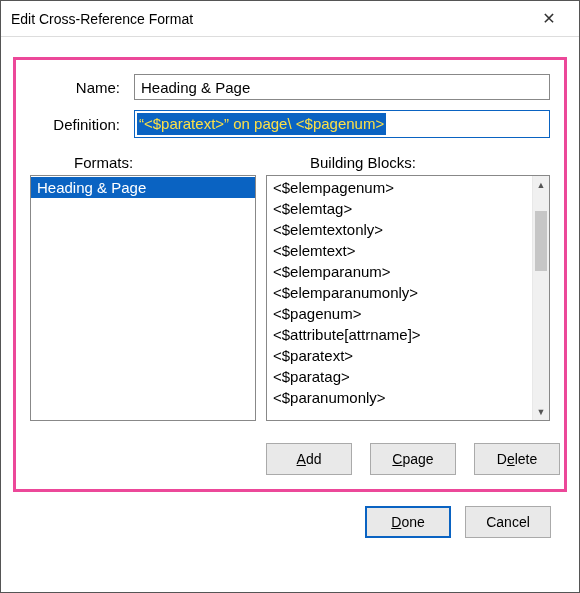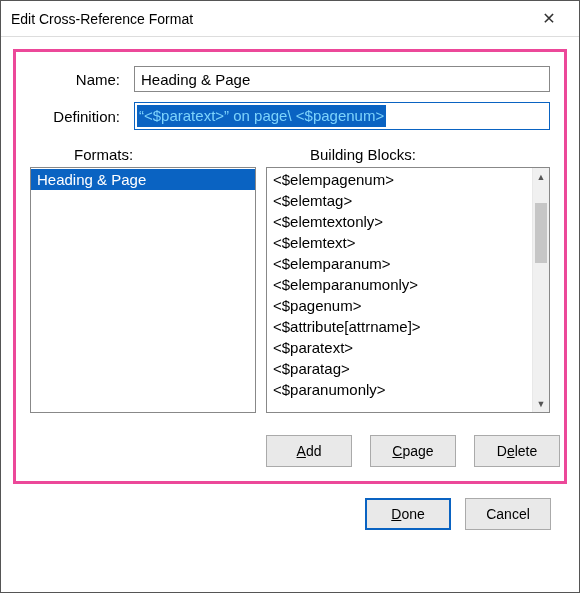--- a/index.html
+++ b/index.html
@@ -10,20 +10,21 @@
     background: #fff;
     color: #000;
   }
   .window {
     width: 580px;
     height: 593px;
     border: 1px solid #555;
     background: #fff;
     display: flex;
     flex-direction: column;
+    gap: 8px;
   }
   .titlebar {
     height: 36px;
     display: flex;
     align-items: center;
     padding: 0 10px;
     border-bottom: 1px solid #ddd;
   }
   .titlebar .title {
     flex: 1;
@@ -69,21 +70,21 @@
     font-family: inherit;
     background: #fff;
   }
   .def-wrap {
     flex: 1;
     border: 1px solid #0a63c2;
     padding: 2px;
   }
   .def-selected {
     background: #0a63c2;
-    color: #7dd3fc;
+    color: #fde047;
     display: inline-block;
     padding: 1px 2px;
     font-size: 15px;
     line-height: 20px;
   }
   .lists-row {
     display: flex;
     gap: 10px;
     margin-top: 6px;
   }

